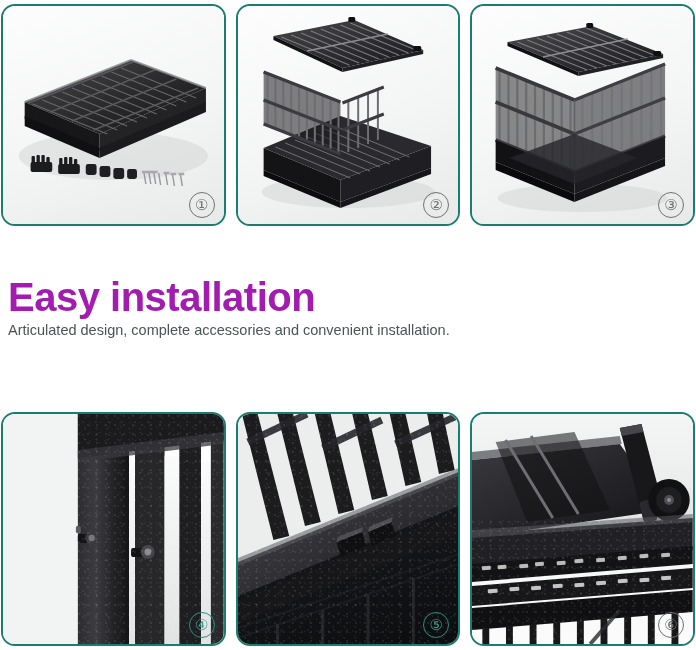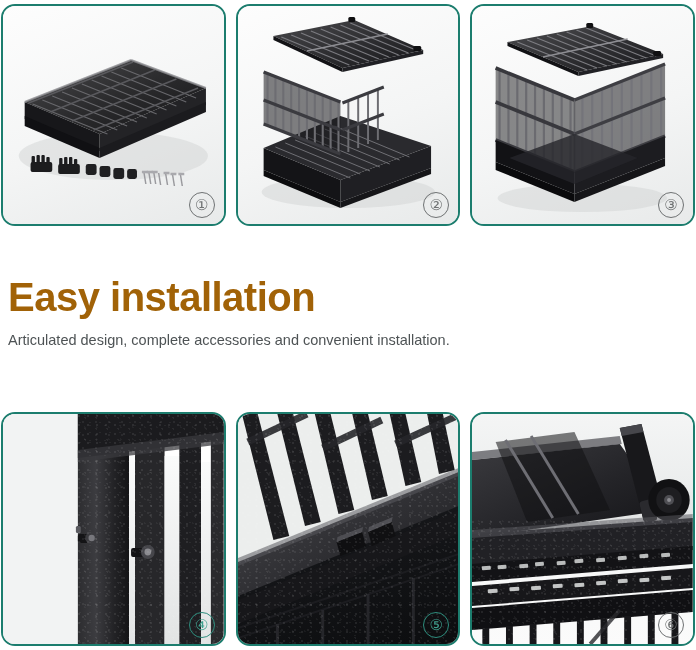--- a/index.html
+++ b/index.html
@@ -68,27 +68,26 @@
   
   .headline-block {
     position: absolute;
     left: 8px;
     top: 274px;
     width: 600px;
   }
   .headline {
     font-size: 40px;
     font-weight: bold;
-    color: #a16207;
+    color: #a21caf;
     letter-spacing: -0.5px;
     line-height: 46px;
     white-space: nowrap;
   }
   .subhead {
-    margin-top: 10px;
     font-size: 14.5px;
     color: #4e5355;
     line-height: 20px;
     white-space: nowrap;
   }
 
   
   .ph-bg {
     position: absolute;
     inset: 0;

